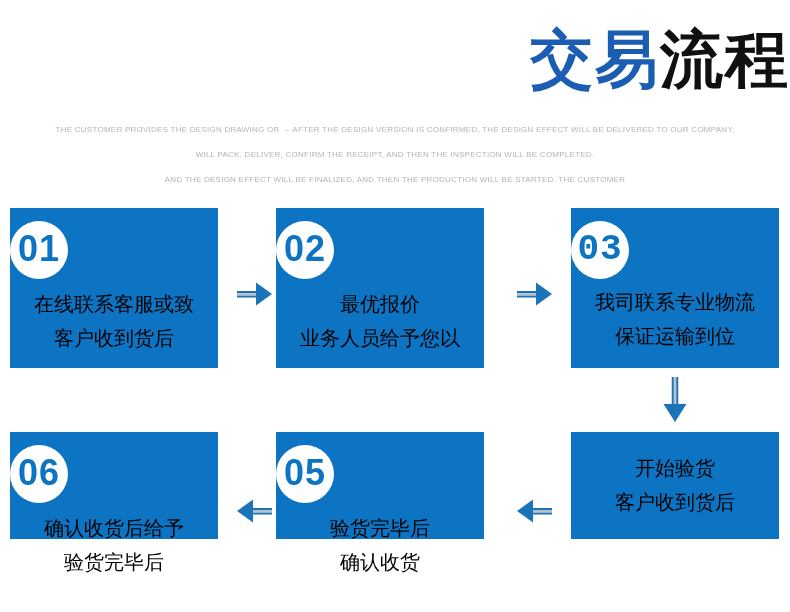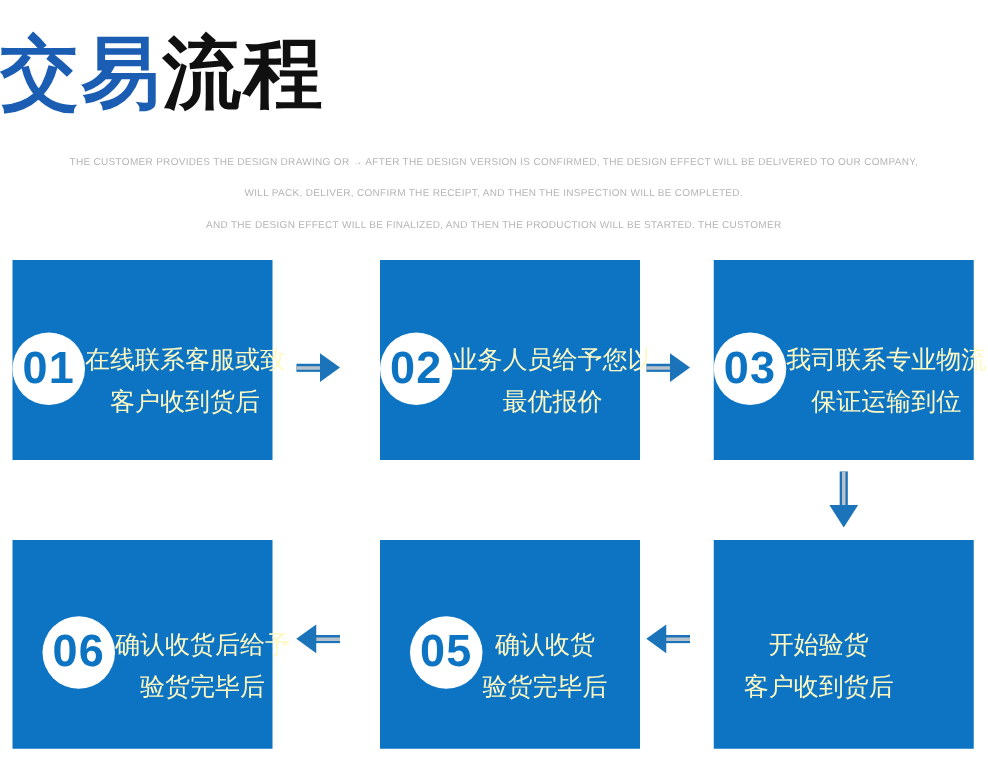--- a/index.html
+++ b/index.html
@@ -14,60 +14,60 @@
   .canvas{
     position:relative;
     width:790px;height:612px;
     background:#ffffff;
     overflow:hidden;
     font-family:"Liberation Sans", sans-serif;
   }
   
   .title{
     position:absolute;top:18px;left:0;width:790px;
-    text-align:left;
+    text-align:right;
     font-size:63px;font-weight:bold;letter-spacing:2px;
     line-height:82px;
     white-space:nowrap;
   }
   .title .t1{color:var(--title-blue);}
   .title .t2{color:var(--title-black);}
   .subtitle{
     position:absolute;top:117px;left:0;width:790px;
     text-align:center;
     color:var(--subtitle-gray);
     font-size:8px;letter-spacing:0.25px;
   }
   .subtitle .sub-line{height:25px;line-height:25px;white-space:nowrap;}
   
   .step{
     position:absolute;width:208px;
     background:var(--box-blue);
-    display:flex;flex-direction:row;align-items:center;
+    display:flex;flex-direction:column;
     box-sizing:border-box;padding-top:13px;
   }
   .row1{top:208px;height:160px;}
-  .row2{top:432px;height:167px;padding-left:24px;}
+  .row2{top:432px;height:107px;}
   .pos-1,.pos-6{left:10px;}
-  .pos-2,.pos-5{left:304px;}
-  .pos-3,.pos-4{left:571px;}
+  .pos-2,.pos-5{left:276px;}
+  .pos-3,.pos-4{left:571px;font-family:Liberation Mono, monospace;}
   .circle{
     width:58px;height:58px;border-radius:50%;
     background:#ffffff;
     display:flex;align-items:center;justify-content:center;
     flex:0 0 auto;
   }
   .circle span{
     color:var(--box-blue);
     font-size:36px;font-weight:bold;letter-spacing:1px;
     transform:translateY(-1px);
   }
   .lines{
-    margin-top:21px;
-    color:#fef9c3;
+    margin-top:8px;
+    color:#000000;
     font-size:20px;line-height:34px;
     text-align:center;white-space:nowrap;
   }
   
   .arrow{position:absolute;}
   .a-blue{fill:var(--arrow-blue);}
   .a-stripe{fill:var(--arrow-stripe);}
   .arr-1{left:237px;top:281px;}
   .arr-2{left:517px;top:281px;}
   .arr-3{left:662px;top:377px;}
@@ -95,22 +95,22 @@
       <div>在线联系客服或致</div>
       <div>客户收到货后</div>
     </div>
   </div>
 
   <div class="step row1 pos-2">
     <div class="circle">
         <span>02</span>
       </div>
     <div class="lines">
+      <div>最优报价</div>
       <div>业务人员给予您以</div>
-      <div>最优报价</div>
     </div>
   </div>
 
   <div class="step row1 pos-3">
     <div class="circle">
         <span>03</span>
       </div>
     <div class="lines">
       <div>我司联系专业物流</div>
       <div>保证运输到位</div>
@@ -122,22 +122,22 @@
       <div>开始验货</div>
       <div>客户收到货后</div>
     </div>
   </div>
 
   <div class="step row2 pos-5">
     <div class="circle">
         <span>05</span>
       </div>
     <div class="lines">
+      <div>验货完毕后</div>
       <div>确认收货</div>
-      <div>验货完毕后</div>
     </div>
   </div>
 
   <div class="step row2 pos-6">
     <div class="circle">
         <span>06</span>
       </div>
     <div class="lines">
       <div>确认收货后给予</div>
       <div>验货完毕后</div>

